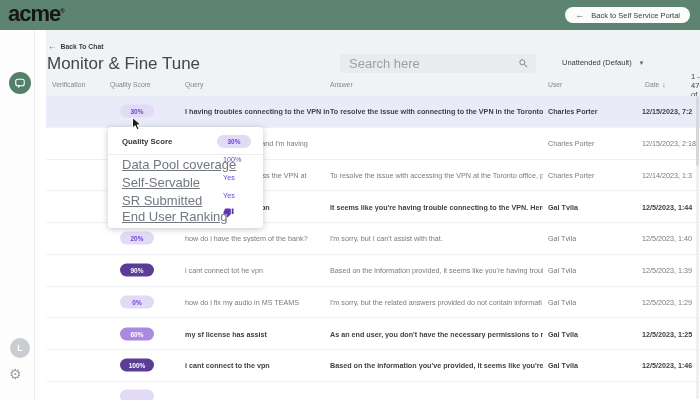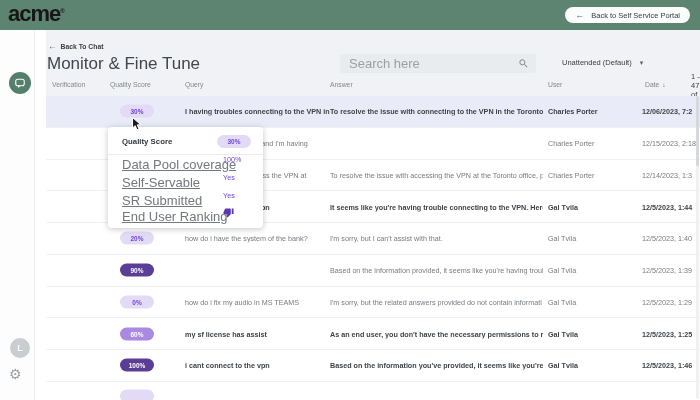--- a/index.html
+++ b/index.html
@@ -146,21 +146,21 @@
       <span class="th th-4">User</span>
       <span class="th th-5"><span>Date</span><span class="sort">↓</span></span>
     </div>
 
     <div class="tbody">
         <div class="trow hl bold">
           <div class="cell c-score"><span class="badge light">30%</span></div>
           <div class="cell c-query">I having troubles connecting to the VPN in</div>
           <div class="cell c-answer">To resolve the issue with connecting to the VPN in the Toronto offi</div>
           <div class="cell c-user">Charles Porter</div>
-          <div class="cell c-date">12/06/2023, 7:2</div>
+          <div class="cell c-date">12/15/2023, 7:2</div>
         </div>
         <div class="trow">
           <div class="cell c-score"></div>
           <div class="cell c-query">I'm at the Toronto office and I'm having</div>
           <div class="cell c-user">Charles Porter</div>
           <div class="cell c-date">12/15/2023, 2:18</div>
         </div>
         <div class="trow">
           <div class="cell c-score"></div>
           <div class="cell c-query">Hi, I am not able to access the VPN at</div>
@@ -177,20 +177,21 @@
         </div>
         <div class="trow">
           <div class="cell c-score"><span class="badge light">20%</span></div>
           <div class="cell c-query">how do i have the system of the bank?</div>
           <div class="cell c-answer">I'm sorry, but I can't assist with that.</div>
           <div class="cell c-user">Gal Tvila</div>
           <div class="cell c-date">12/5/2023, 1:40</div>
         </div>
         <div class="trow">
           <div class="cell c-score"><span class="badge dark">90%</span></div>
+          <div class="cell c-query">i cant connect tot he vpn</div>
           <div class="cell c-answer">Based on the information provided, it seems like you're having troub</div>
           <div class="cell c-user">Gal Tvila</div>
           <div class="cell c-date">12/5/2023, 1:39</div>
         </div>
         <div class="trow">
           <div class="cell c-score"><span class="badge light">0%</span></div>
           <div class="cell c-answer">I'm sorry, but the related answers provided do not contain informati</div>
           <div class="cell c-query">how do i fix my audio in MS TEAMS</div>
           <div class="cell c-user">Gal Tvila</div>
           <div class="cell c-date">12/5/2023, 1:29</div>

